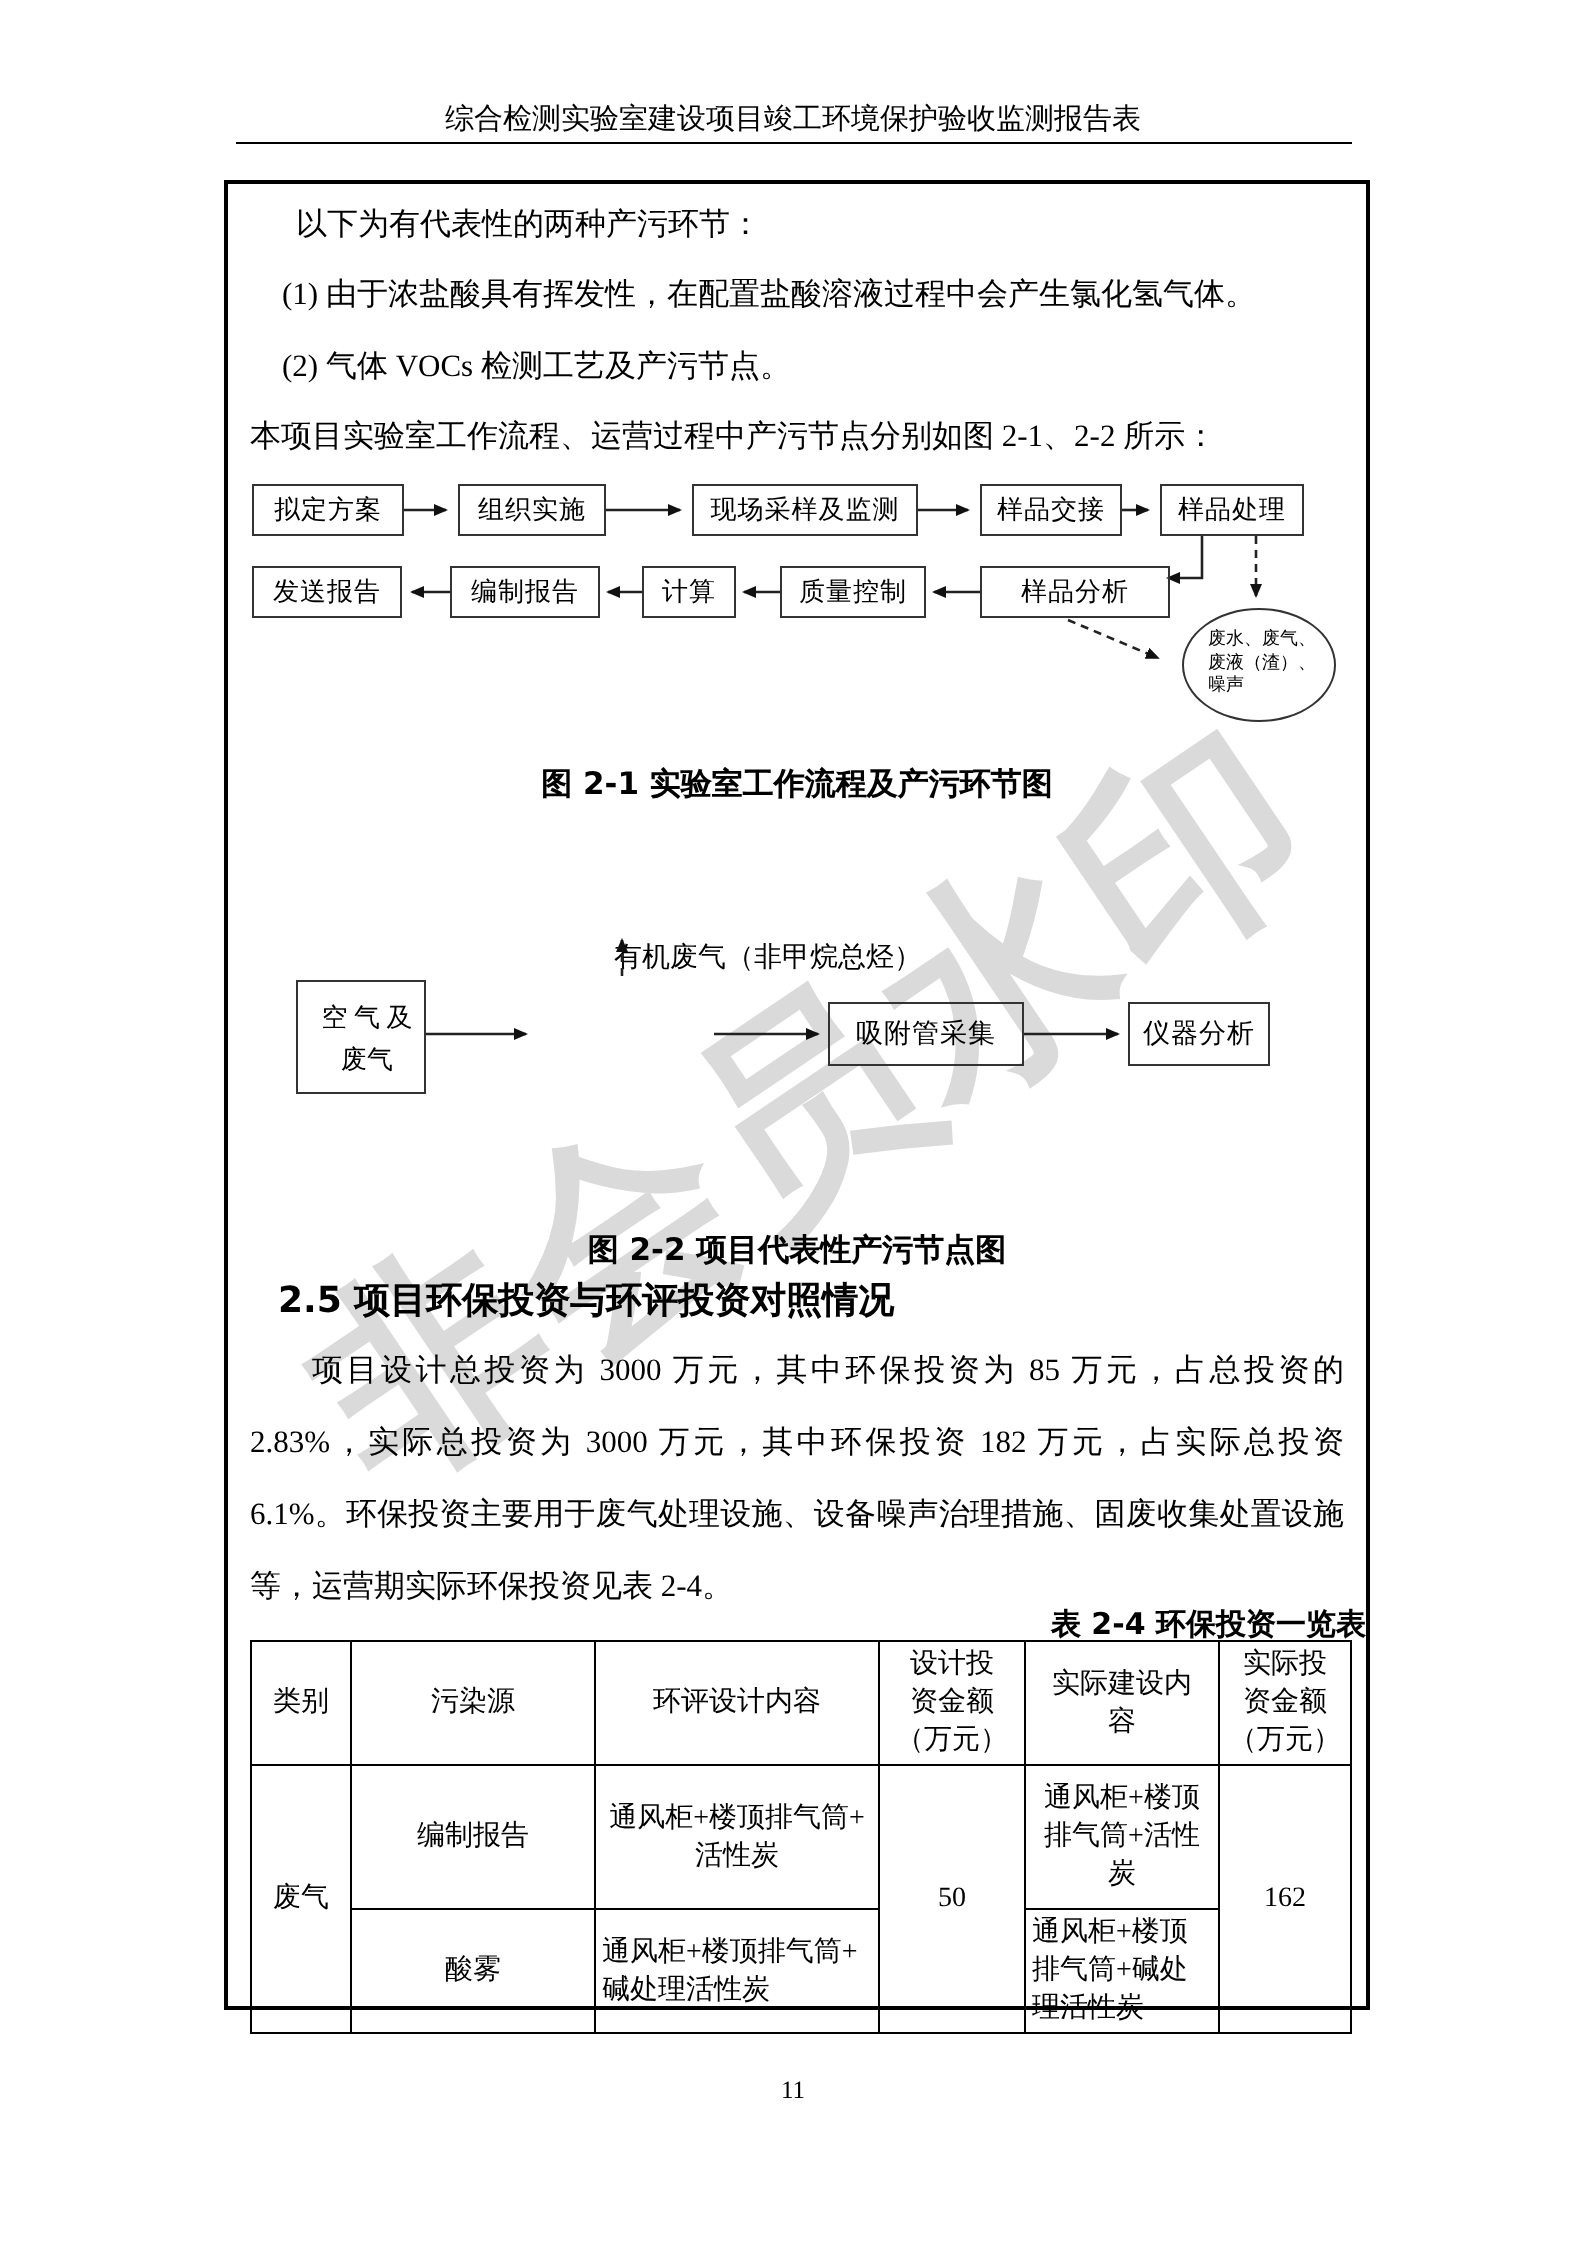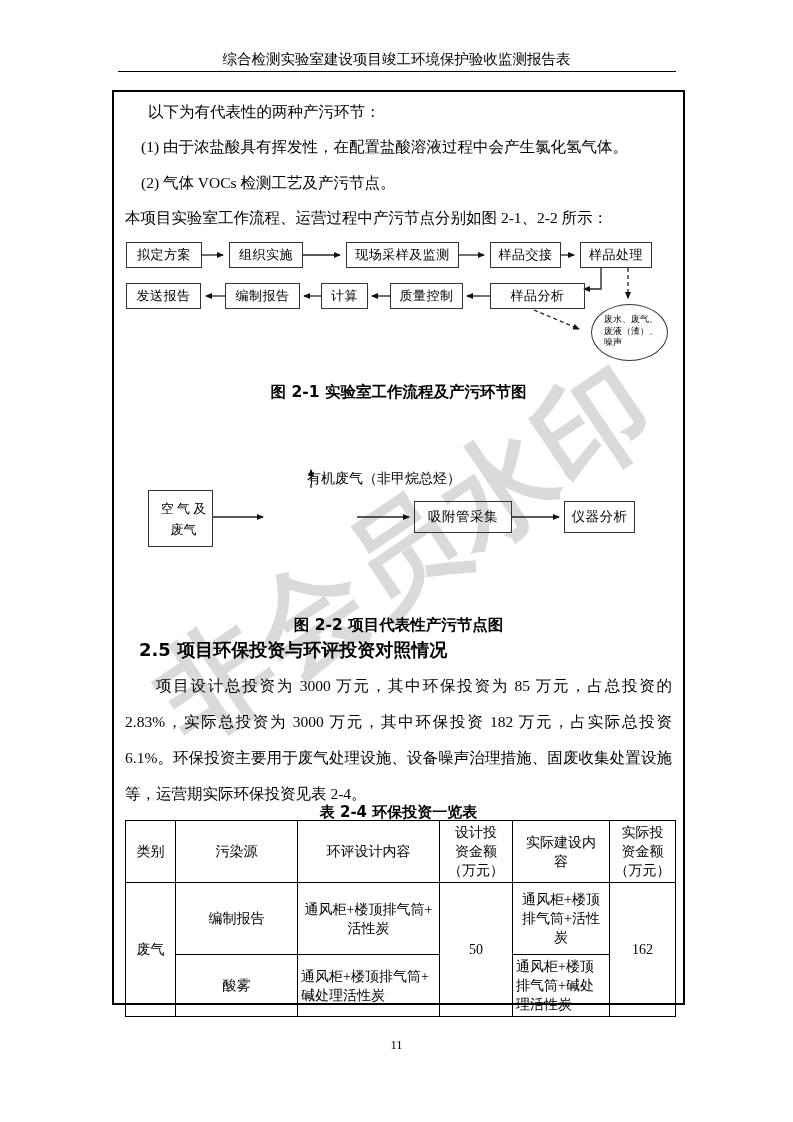--- a/index.html
+++ b/index.html
@@ -23,21 +23,21 @@
         padding:7px 2px 0 8px;}
   .ellipse{position:absolute;border:1.3px solid #333;border-radius:50%;box-sizing:border-box;
         font-size:9px;line-height:11.5px;white-space:pre-line;padding:9px 2px 0 12px;}
   .fc2-label{position:absolute;font-size:14px;text-align:center;white-space:nowrap;margin-top:30px;}
   .caption{position:absolute;width:100%;text-align:center;font-weight:bold;font-size:15.5px;
         font-family:"DejaVu Sans","Liberation Sans",sans-serif;}
   .heading{position:absolute;left:25px;font-weight:bold;font-size:18px;white-space:nowrap;
         font-family:"DejaVu Sans","Liberation Sans",sans-serif;}
   .para{position:absolute;left:11px;width:547px;font-size:15.5px;line-height:36px;
         text-align:justify;text-indent:2em;}
-  .tbl-title{position:absolute;width:100%;text-align:center;font-weight:bold;font-size:15px;
+  .tbl-title{position:absolute;width:100%;text-align:right;font-weight:bold;font-size:15px;
         font-family:"DejaVu Sans","Liberation Sans",sans-serif;}
   table.invest{position:absolute;left:11px;top:728px;border-collapse:collapse;
         table-layout:fixed;font-size:14px;}
   table.invest th,table.invest td{border:1.5px solid #000;text-align:center;vertical-align:middle;
         white-space:pre-line;font-weight:normal;padding:2px 3px;line-height:19px;}
   table.invest .cell-left{text-align:left;}
   .page-num{position:absolute;top:1038px;left:0;width:100%;text-align:center;font-size:12.5px;z-index:1;}
 </style>
 </head>
 <body>

